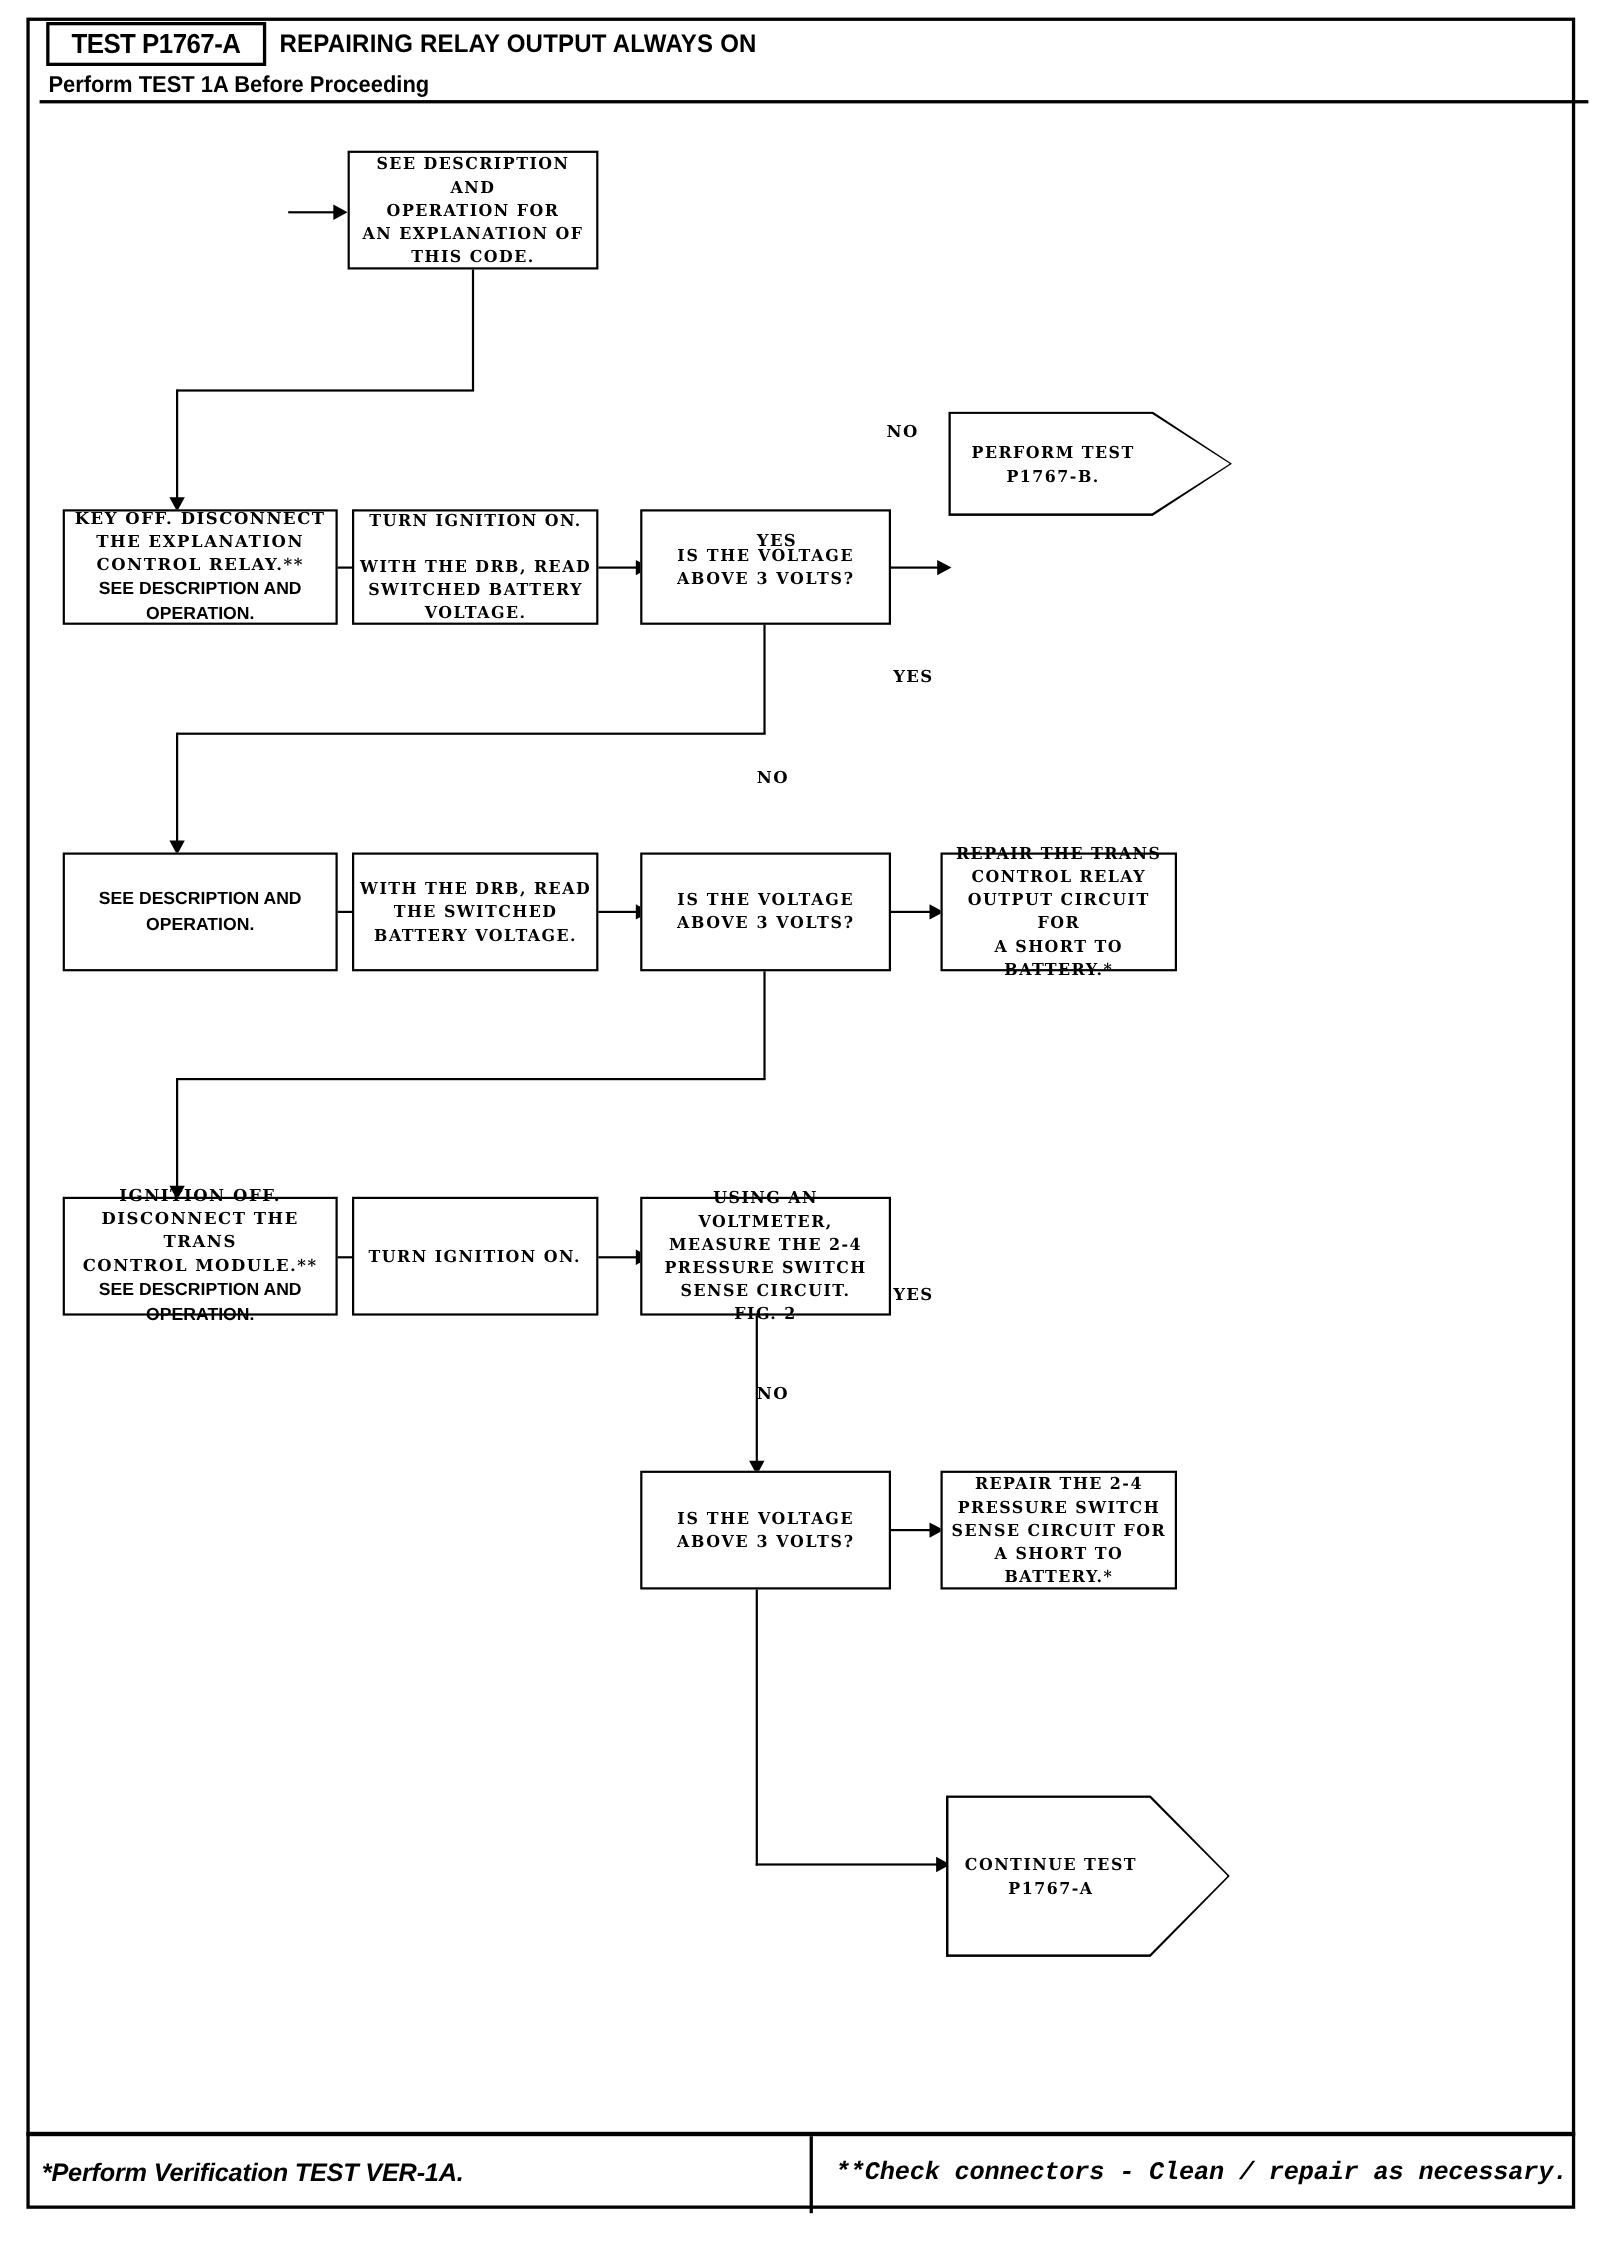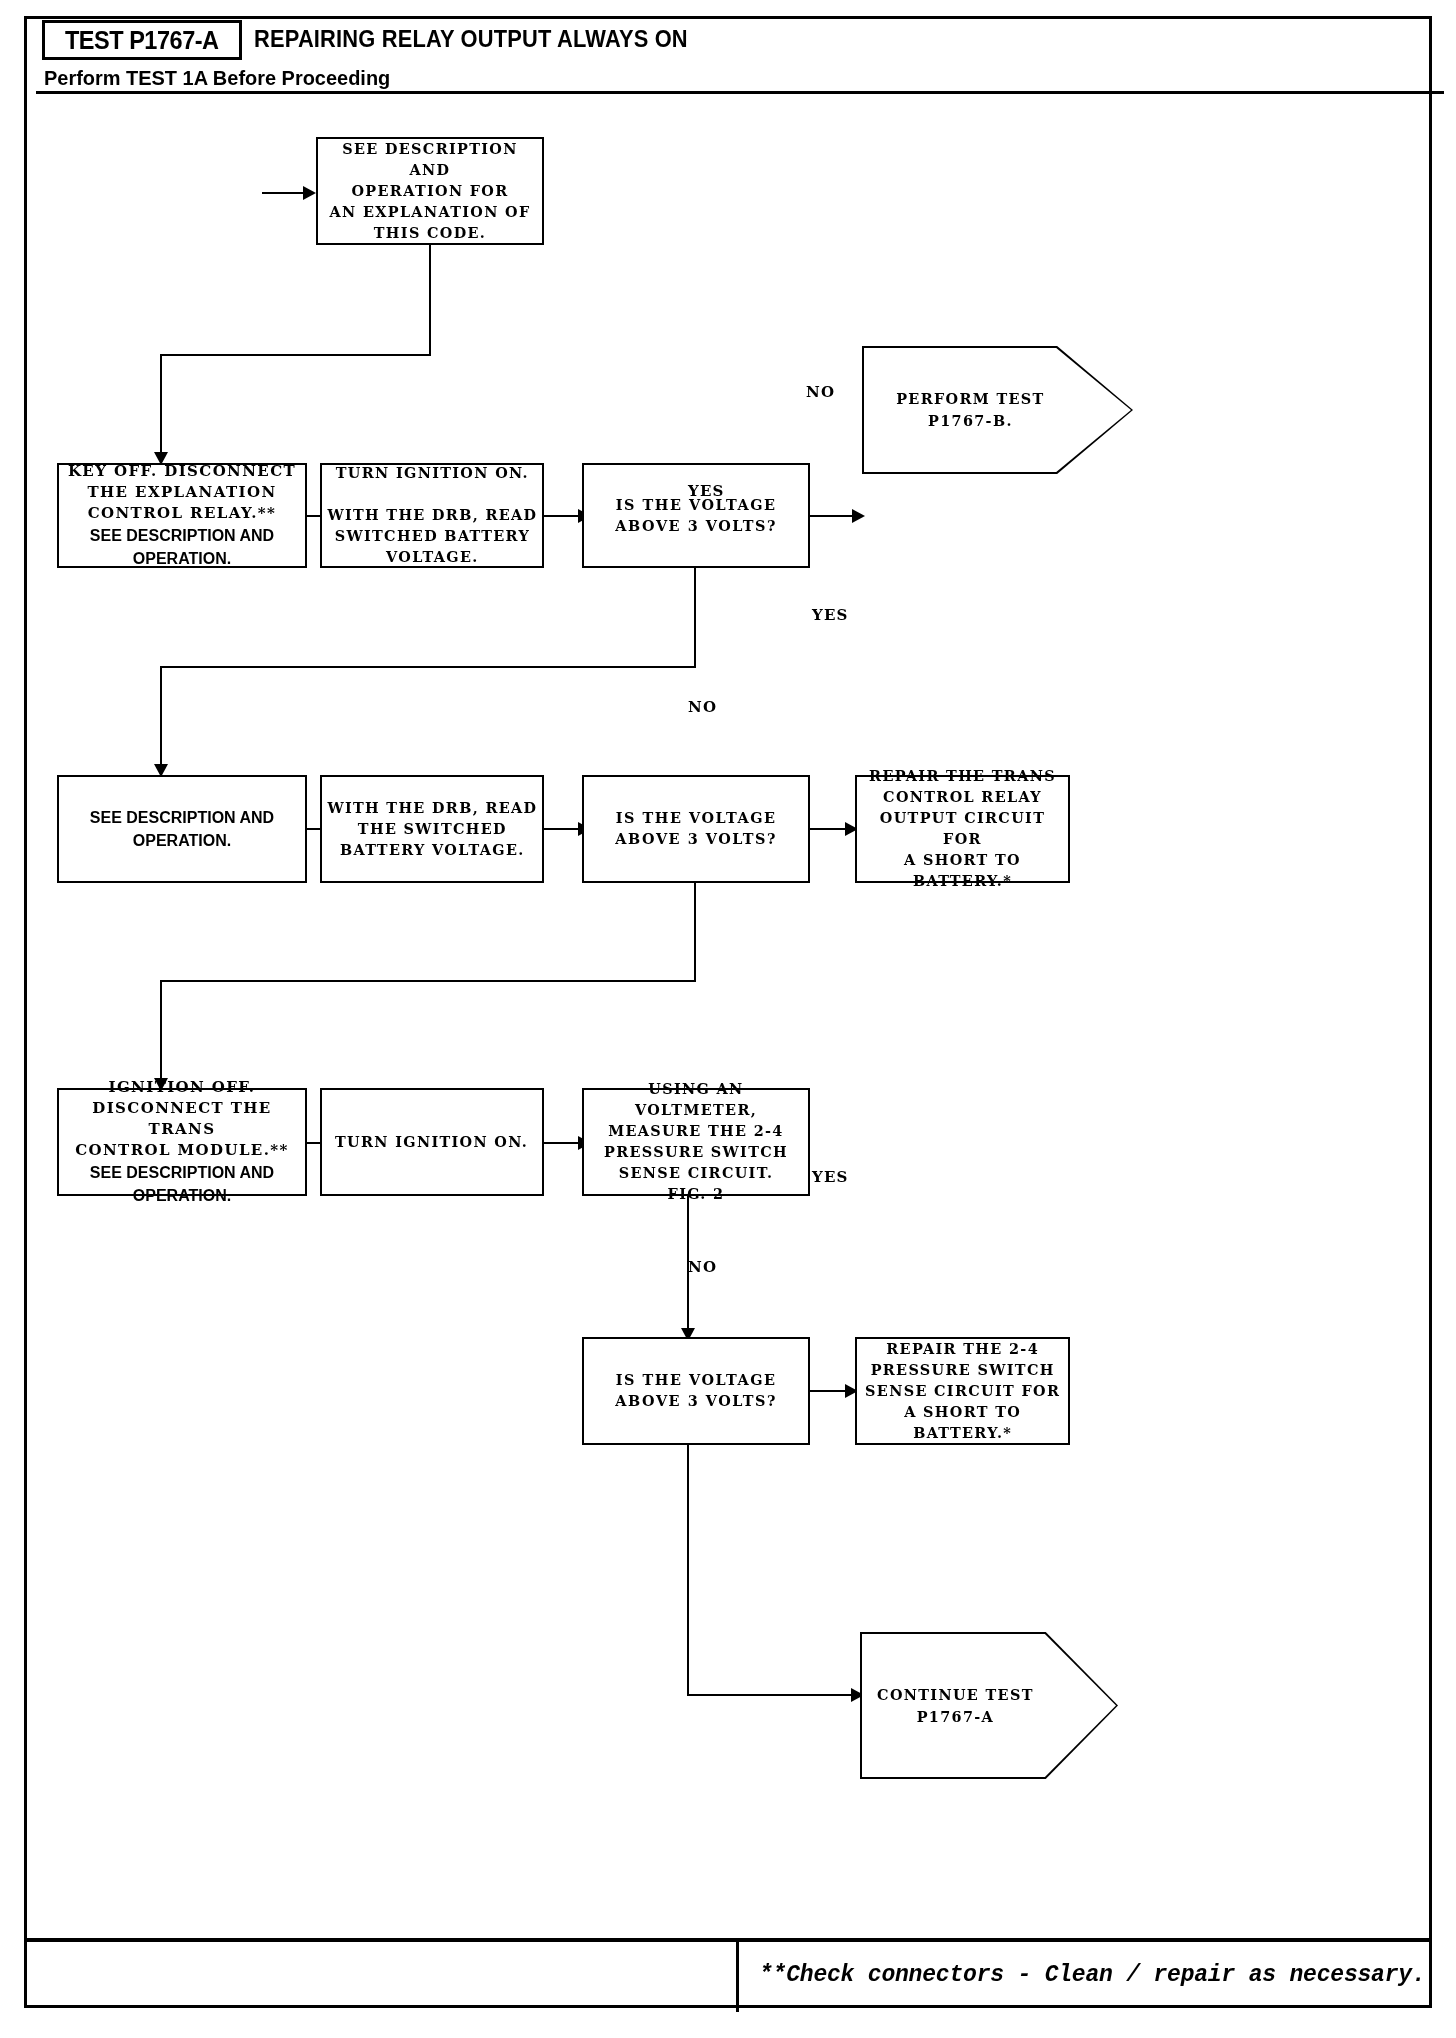--- a/index.html
+++ b/index.html
@@ -196,22 +196,22 @@
 
   <div class="node" style="left:582px;top:463px;width:228px;height:105px;">
     <span class="txt two">IS THE VOLTAGE
 ABOVE 3 VOLTS?</span>
   </div>
 
   <div class="edgelabel" style="left:806px;top:383px;">NO</div>
   <div class="hline" style="left:810px;top:515px;width:52px;"></div>
   <div class="arrowhead-r" style="left:852px;top:509px;"></div>
 
-  <div class="arrownode" style="left:862px;top:346px;width:258px;height:128px;
-              clip-path:polygon(0 0,72% 0,72% -0%,100% 50%,72% 100%,72% 100%,0 100%);padding-left:13px;">
+  <div class="arrownode" style="left:862px;top:374px;width:258px;height:95px;
+              clip-path:polygon(0 0,72% 0,72% -0%,100% 50%,72% 100%,72% 100%,0 100%);">
     <div class="inner" style="clip-path:polygon(0 0,72% 0,100% 50%,72% 100%,0 100%);"></div>
     <div class="label" style="padding-right:70px;">PERFORM TEST
 P1767-B.</div>
   </div>
 
   <div class="edgelabel" style="left:688px;top:482px;">YES</div>
   <div class="vline" style="left:694px;top:568px;height:99px;"></div>
   <div class="hline" style="left:161px;top:666px;width:535px;"></div>
   <div class="vline" style="left:160px;top:666px;height:105px;"></div>
   <div class="arrowhead-d" style="left:154px;top:764px;"></div>
@@ -315,14 +315,15 @@
               clip-path:polygon(0 0,72% 0,100% 50%,72% 100%,0 100%);">
     <div class="inner" style="clip-path:polygon(0 0,72% 0,100% 50%,72% 100%,0 100%);"></div>
     <div class="label" style="padding-right:70px;">CONTINUE TEST
 P1767-A</div>
   </div>
 
 </div>
 
 <div id="footer">
   <div id="footer-divider"></div>
+  <div id="footer-left">*Perform Verification TEST VER-1A.</div>
   <div id="footer-right">**Check connectors - Clean / repair as necessary.</div>
 </div>
 
 </body></html>

